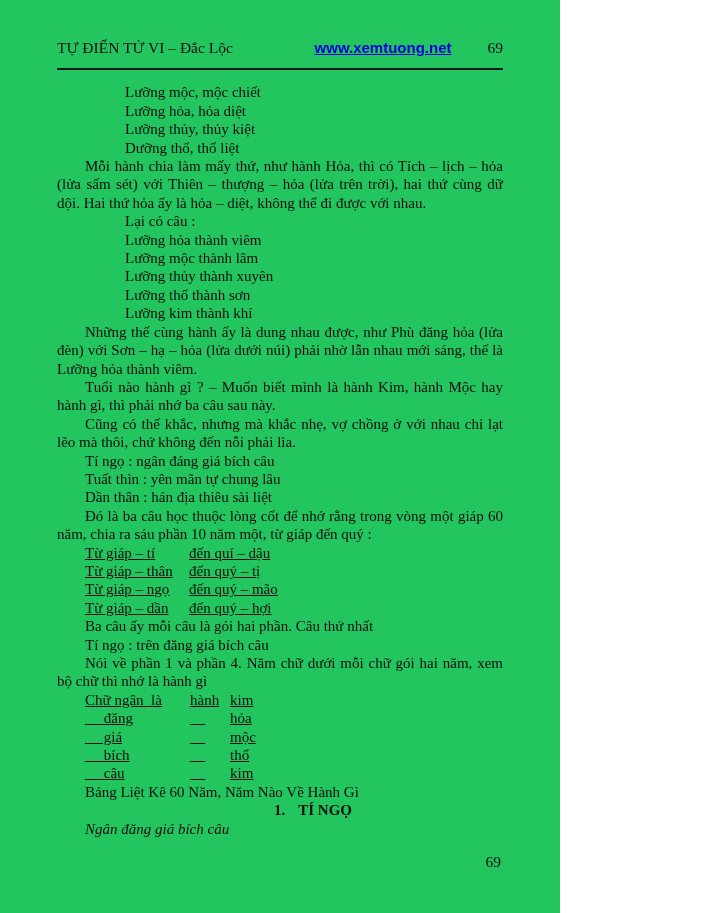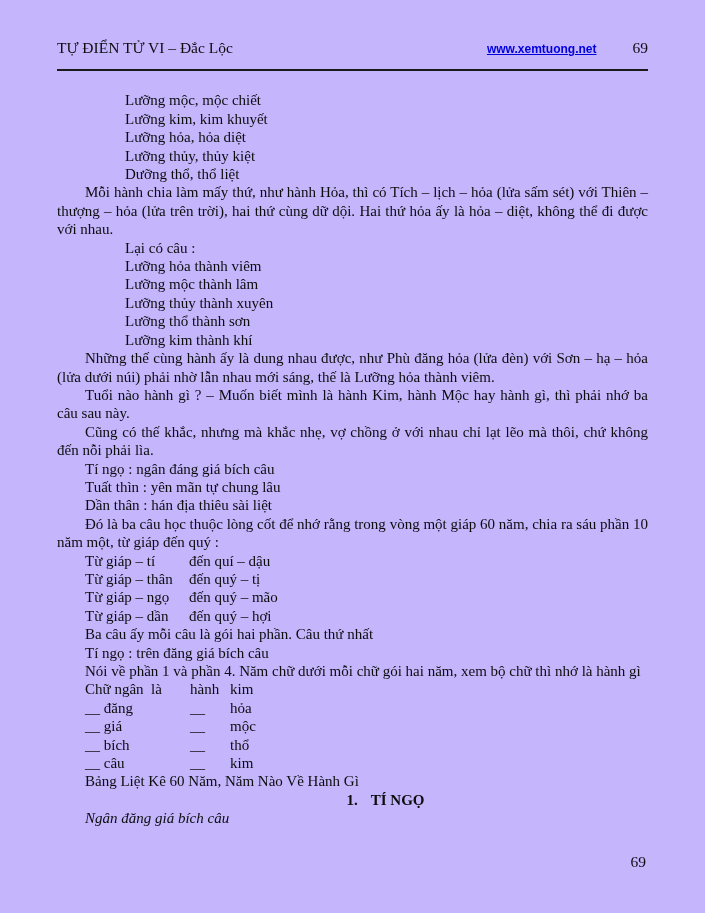--- a/index.html
+++ b/index.html
@@ -1,35 +1,35 @@
 <!DOCTYPE html>
 <html><head>
 <meta charset="utf-8">
 <style>
   html,body { margin:0; padding:0; background:#ffffff; }
   .page {
-    width:705px; height:913px; position:relative; background:#c4b5fd;
+    width:560px; height:913px; position:relative; background:#22c55e;
     font-family:"Liberation Serif", serif;
     font-size:15px; line-height:18.4px; color:#0d0d0d;
     overflow:hidden;
   }
   .header { display:flex; align-items:baseline; padding:39px 57px 0 57px; }
   .title { flex:1; font-size:15.5px; }
   .site-link {
     font-family:"Liberation Sans", sans-serif;
-    font-weight:bold; font-size:12px;
+    font-weight:bold; font-size:15px;
     text-decoration:underline; cursor:pointer;
   }
   .pagenum { margin-left:36px; font-size:15.5px; }
   .rule { height:0; border-top:2px solid #1a1a1a; margin:11px 57px 0 57px; }
-  .content { margin:20px 57px 0 57px; }
+  .content { margin:13px 57px 0 57px; }
   .para { text-align:justify; text-indent:28px; }
   .list { padding-left:68px; }
   .line1 { padding-left:28px; }
-  .row { padding-left:28px; display:flex; }
+  .row { padding-left:28px; display:flex;text-decoration:underline; }
   .row .col { white-space:pre-wrap; }
   .cols2 .c0 { width:104px; flex:none; }
   .cols3 .c0 { width:105px; flex:none; }
   .cols3 .c1 { width:40px; flex:none; }
   .heading { padding-left:66px; font-weight:bold;text-align:center; }
   .heading .hnum { padding-right:13px; }
   .italic { padding-left:28px; font-style:italic; }
   .footer { position:absolute; bottom:42px; right:59px; font-size:15.5px; }
 </style>
 </head>
@@ -37,21 +37,20 @@
 
 <div class="page">
   <div class="header">
     <span class="title">TỰ ĐIỂN TỬ VI – Đắc Lộc</span>
     <a class="site-link" style="color: rgb(0, 0, 221);">www.xemtuong.net</a>
     <span class="pagenum">69</span>
   </div>
   <div class="rule" style="border-top-color: rgb(26, 26, 26);"></div>
   <div class="content" id="content">
       <div class="list">Lưỡng mộc, mộc chiết</div>
-      <div class="list">Lưỡng kim, kim khuyết</div>
       <div class="list">Lưỡng hỏa, hỏa diệt</div>
       <div class="list">Lưỡng thủy, thủy kiệt</div>
       <div class="list">Dưỡng thổ, thổ liệt</div>
       <div class="para">Mỗi hành chia làm mấy thứ, như hành Hỏa, thì có Tích – lịch – hỏa (lửa sấm sét) với Thiên – thượng – hỏa (lửa trên trời), hai thứ cùng dữ dội. Hai thứ hỏa ấy là hỏa – diệt, không thể đi được với nhau.</div>
       <div class="list">Lại có câu :</div>
       <div class="list">Lưỡng hỏa thành viêm</div>
       <div class="list">Lưỡng mộc thành lâm</div>
       <div class="list">Lưỡng thủy thành xuyên</div>
       <div class="list">Lưỡng thổ thành sơn</div>
       <div class="list">Lưỡng kim thành khí</div>

